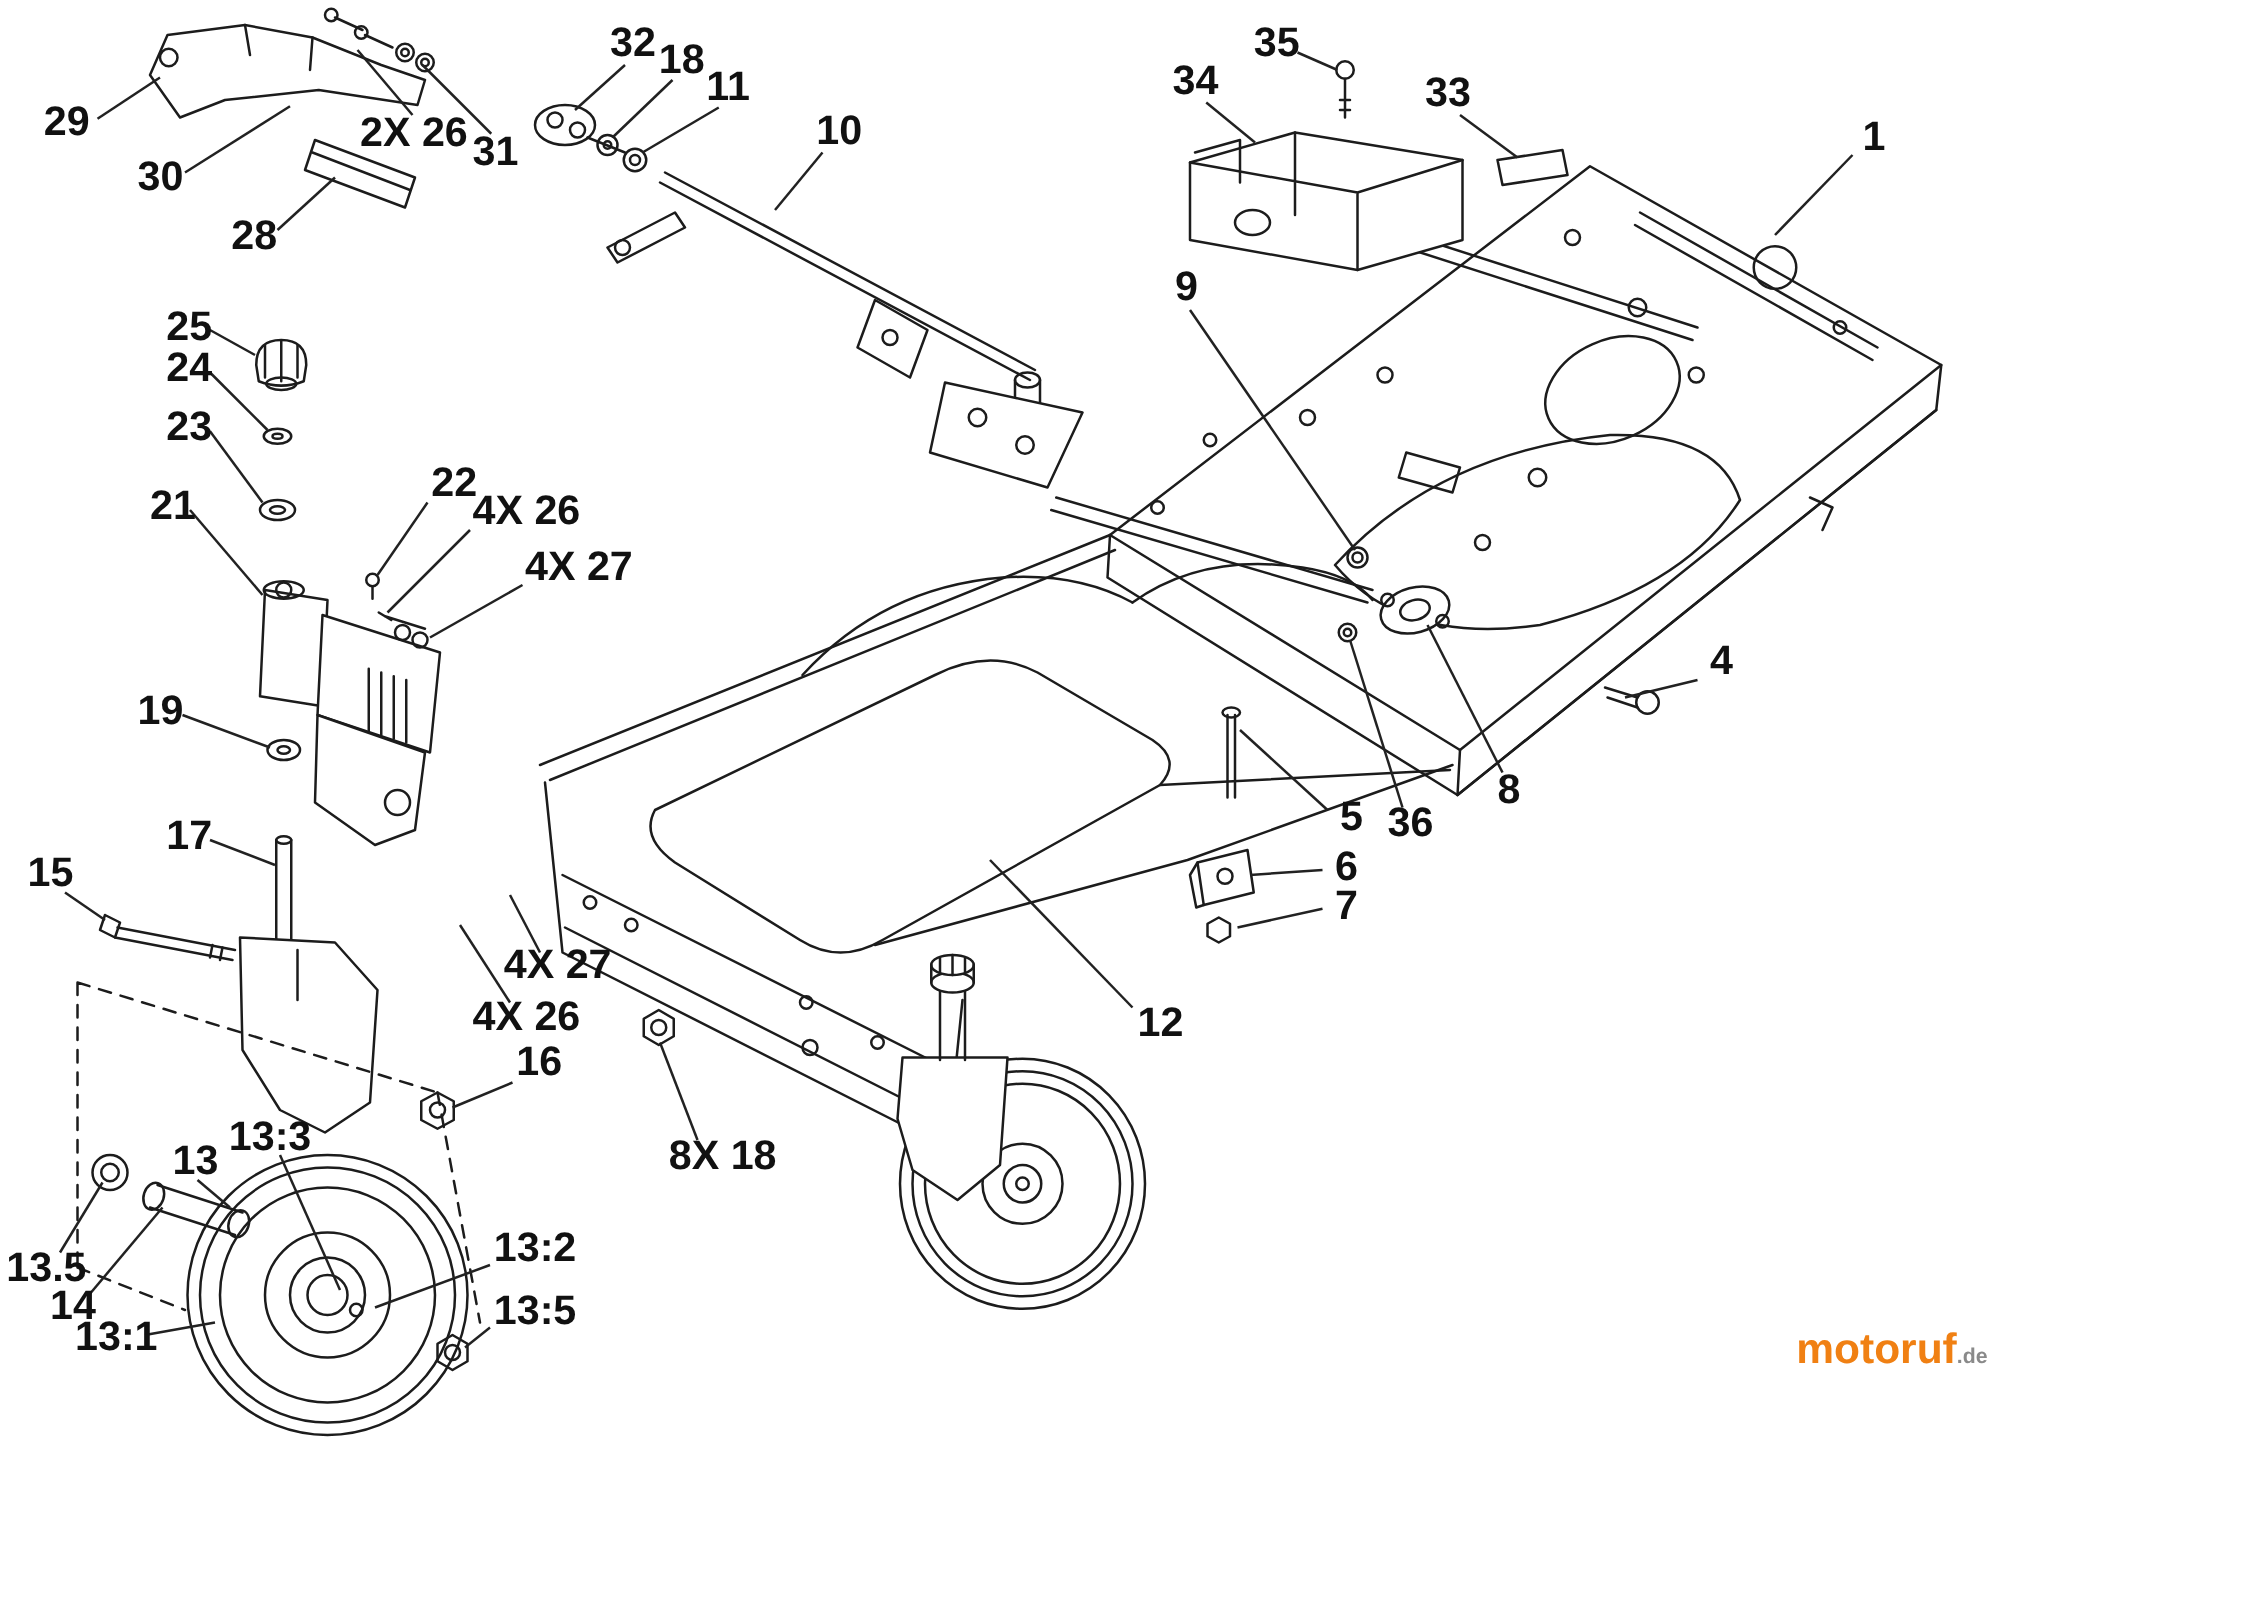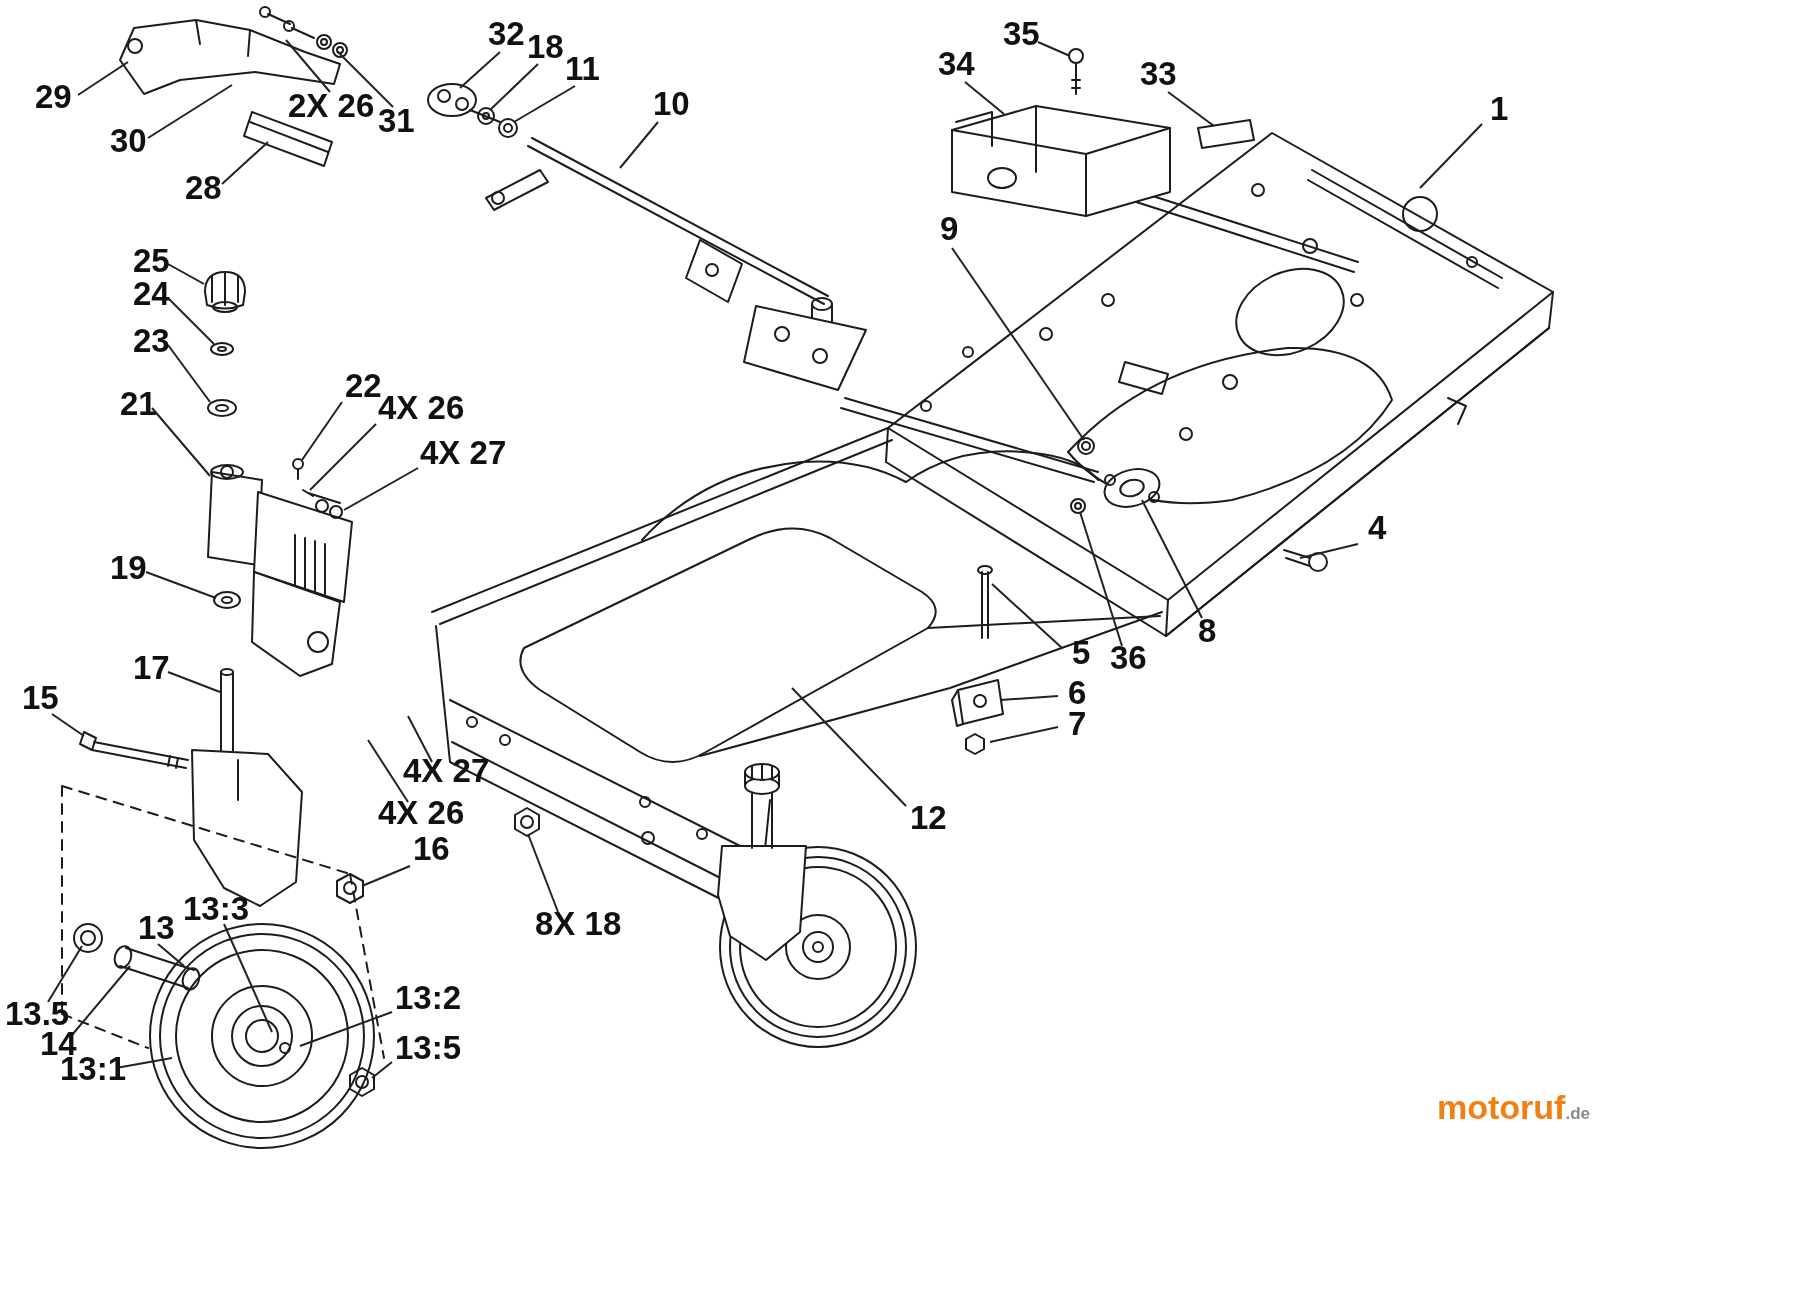--- a/index.html
+++ b/index.html
@@ -13,21 +13,21 @@
   .stage svg{position:absolute;left:0;top:0;}
   .part-label{
     font-family:"Liberation Sans", sans-serif;
     font-size:33px;
     font-weight:600;
     fill:#111111;
   }
   .leader{stroke:#222222;stroke-width:2;fill:none;}
   .logo{
     position:absolute;
-    left:1437px;top:1088px;
+    left:1437px;top:1060px;
     white-space:nowrap;
     cursor:pointer;
   }
   .logo .brand{
     font-size:34px;
     font-weight:bold;
     color:#f08013;
     letter-spacing:0px;
   }
   .logo .tld{

